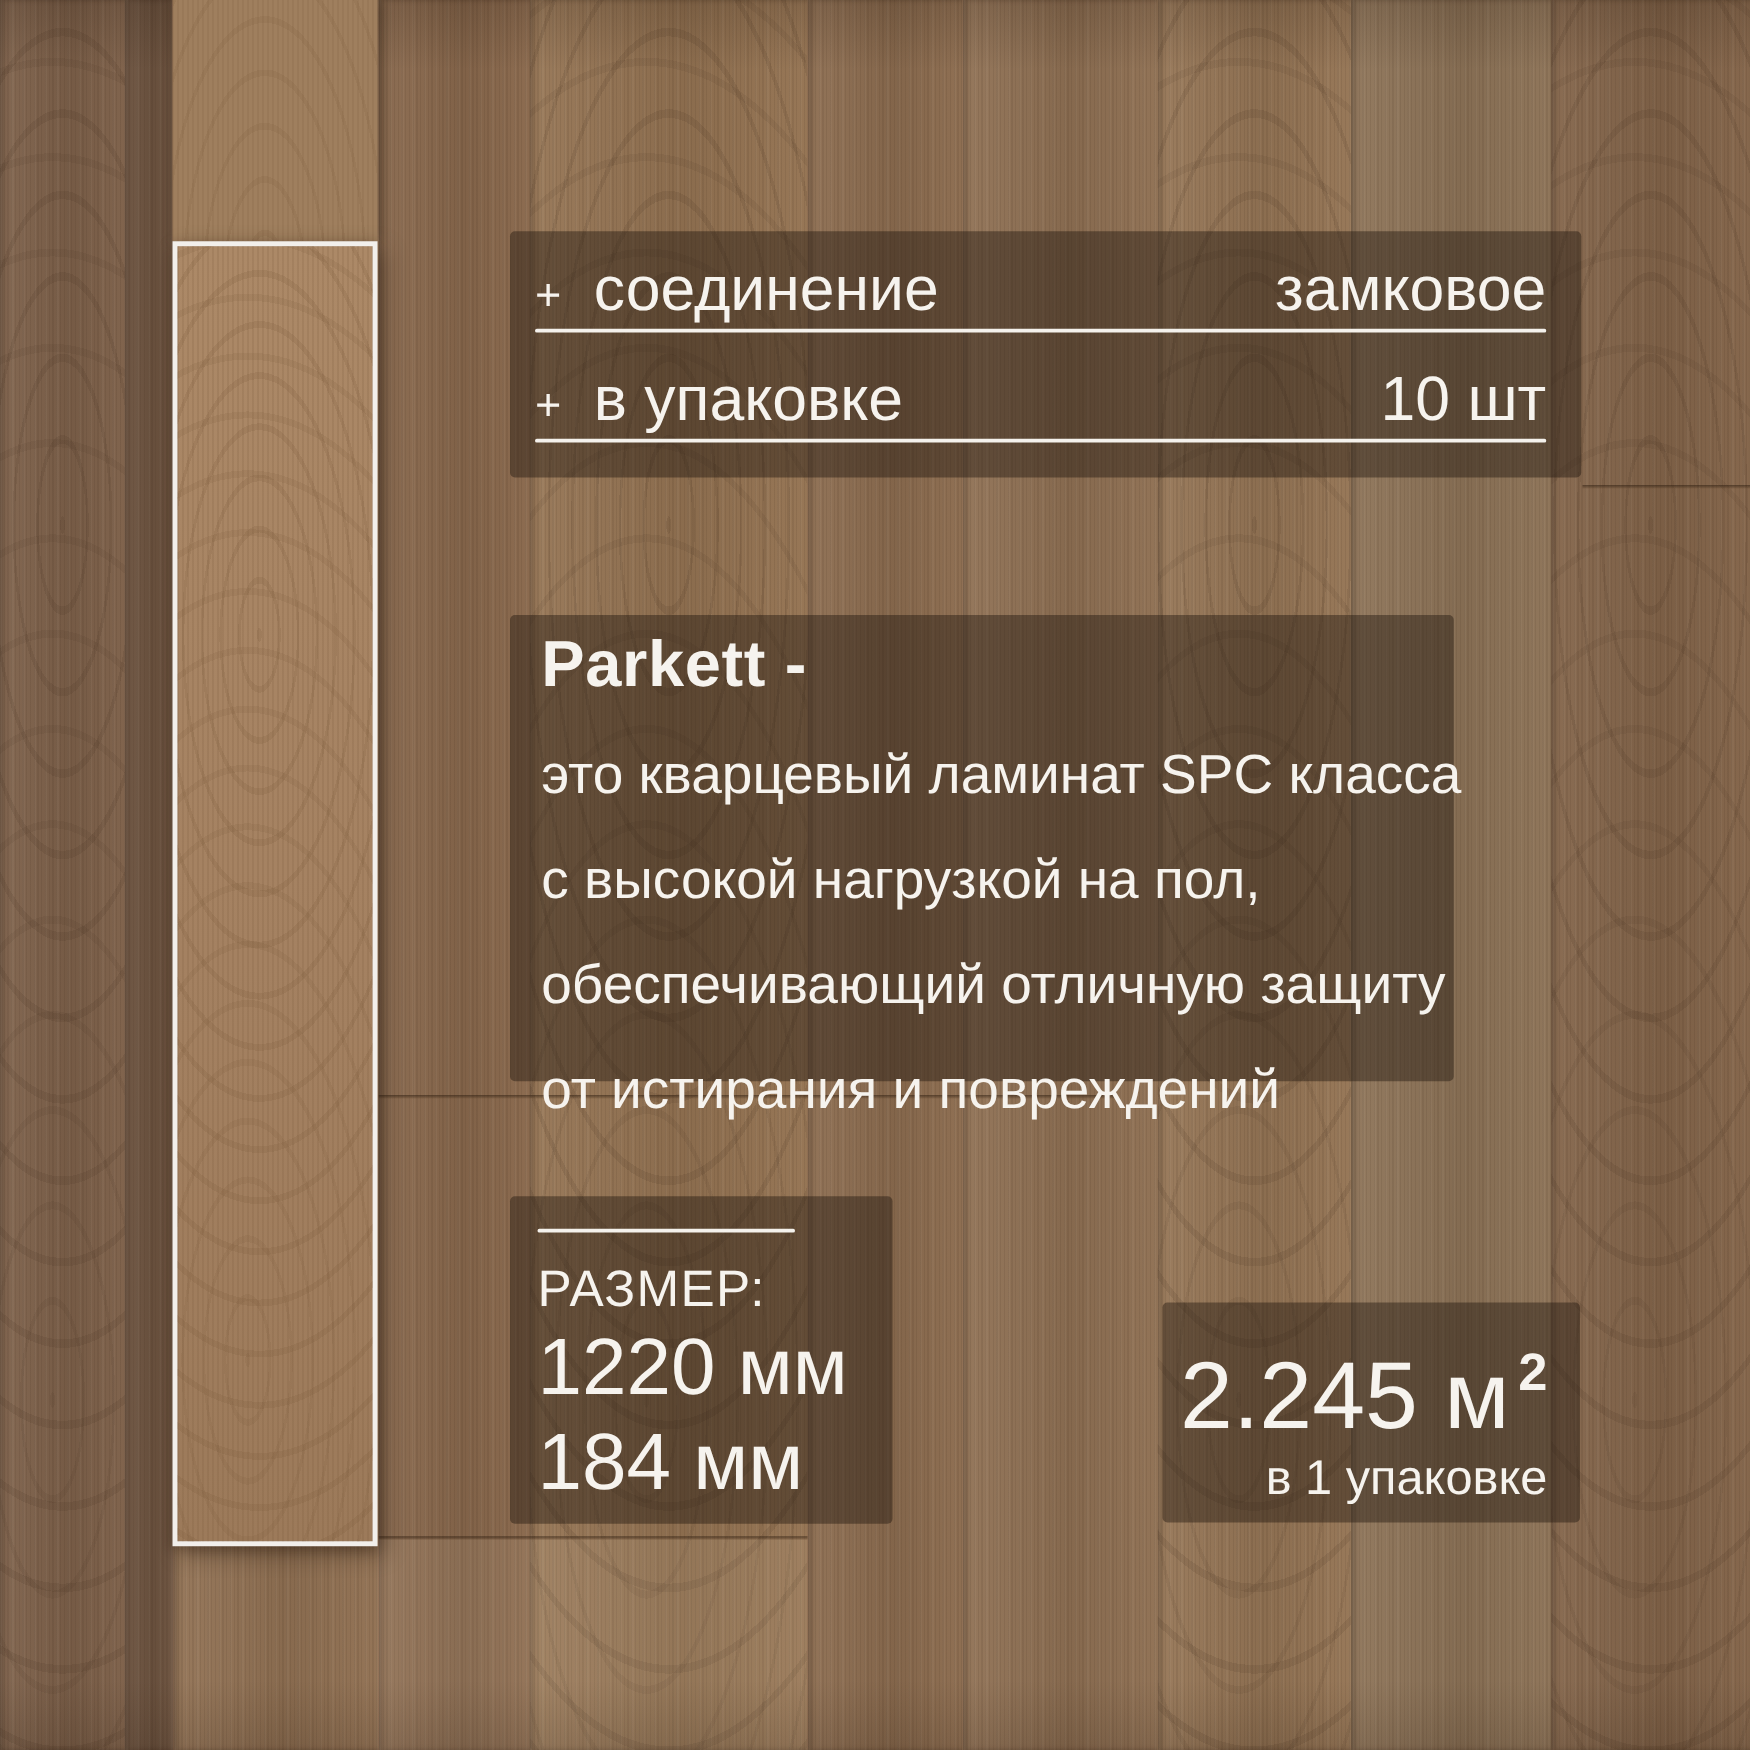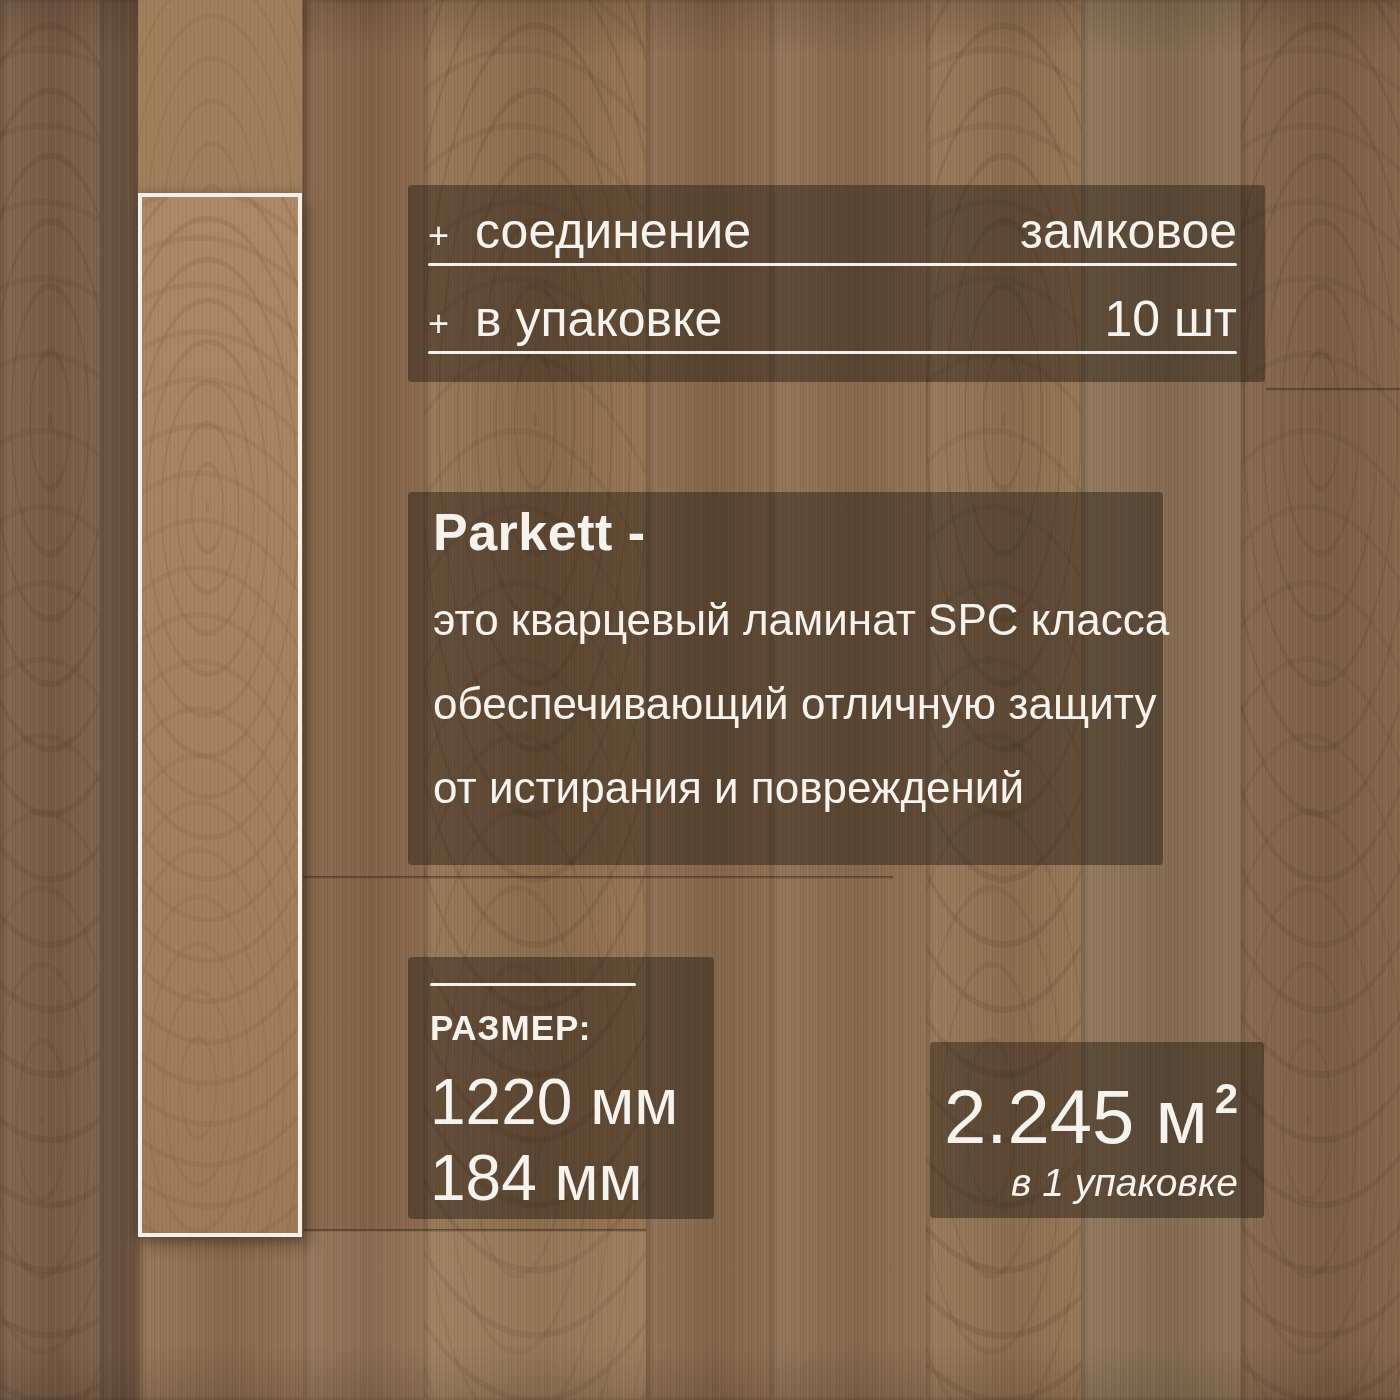--- a/index.html
+++ b/index.html
@@ -61,28 +61,28 @@
   .spec-row .value{margin-left:auto;}
   .spec-row.r0{top:17px;} .spec-row.r1{top:105px;}
   .spec-rule.r0{top:78px;left:20px;right:28px;} .spec-rule.r1{top:166px;left:20px;right:28px;}
   
   .about{left:408px;top:492px;width:755px;height:373px;box-sizing:border-box;padding:8px 25px 0;}
   .heading{font-size:52px;font-weight:700;line-height:64px;margin:0 0 18px;letter-spacing:0.5px;}
   .desc-line{font-size:44px;font-weight:300;line-height:57px;white-space:nowrap;margin-top:27px;}
   
   .size{left:408px;top:957px;width:306px;height:262px;box-sizing:border-box;padding:26px 0 0 22px;}
   .size-rule{position:relative;width:206px;height:3px;background:#f4f1ec;border-radius:2px;margin-bottom:22px;}
-  .size-label{font-size:35px;font-weight:700;letter-spacing:1px;margin-bottom:16px;}
+  .size-label{font-size:41px;font-weight:400;letter-spacing:1px;}
   .size-val{font-size:64px;font-weight:400;line-height:76px;white-space:nowrap;}
   
   .coverage{left:930px;top:1042px;width:334px;height:176px;box-sizing:border-box;
     padding:34px 26px 0 0;text-align:right;}
   .cov-line{font-size:76px;font-weight:300;line-height:82px;white-space:nowrap;}
   .cov-sup{font-size:42px;font-weight:700;position:relative;top:-30px;margin-left:7px;display:inline-block;line-height:1;}
-  .cov-note{font-size:39px;font-weight:300;line-height:46px;margin-top:2px;white-space:nowrap;font-style:italic;}
+  .cov-note{font-size:39px;font-weight:300;line-height:46px;margin-top:2px;white-space:nowrap;}
 </style>
 </head>
 <body>
 
 <div class="stage">
 
   <div class="floor">
     <div class="col arcs" style="left:0;width:100px;background:#7e614a;"></div>
     <div class="col" style="left:100px;width:39px;background:#6e5440;"></div>
     <div class="col" style="left:139px;width:164px;background:#927254;"></div>
@@ -115,20 +115,21 @@
       <span class="bullet">+</span>
       <span class="label">в упаковке</span>
       <span class="value">10 шт</span>
     </div>
     <div class="rule spec-rule r1"></div>
   </section>
 
   <section class="panel about">
     <h1 class="heading">Parkett -</h1>
     <div class="desc-line">это кварцевый ламинат SPC класса</div>
+    <div class="desc-line">с высокой нагрузкой на пол,</div>
     <div class="desc-line">обеспечивающий отличную защиту</div>
     <div class="desc-line">от истирания и повреждений</div>
   </section>
 
   <section class="panel size">
     <div class="size-rule"></div>
     <div class="size-label">РАЗМЕР:</div>
     <div class="size-val">1220 мм</div>
     <div class="size-val">184 мм</div>
   </section>

